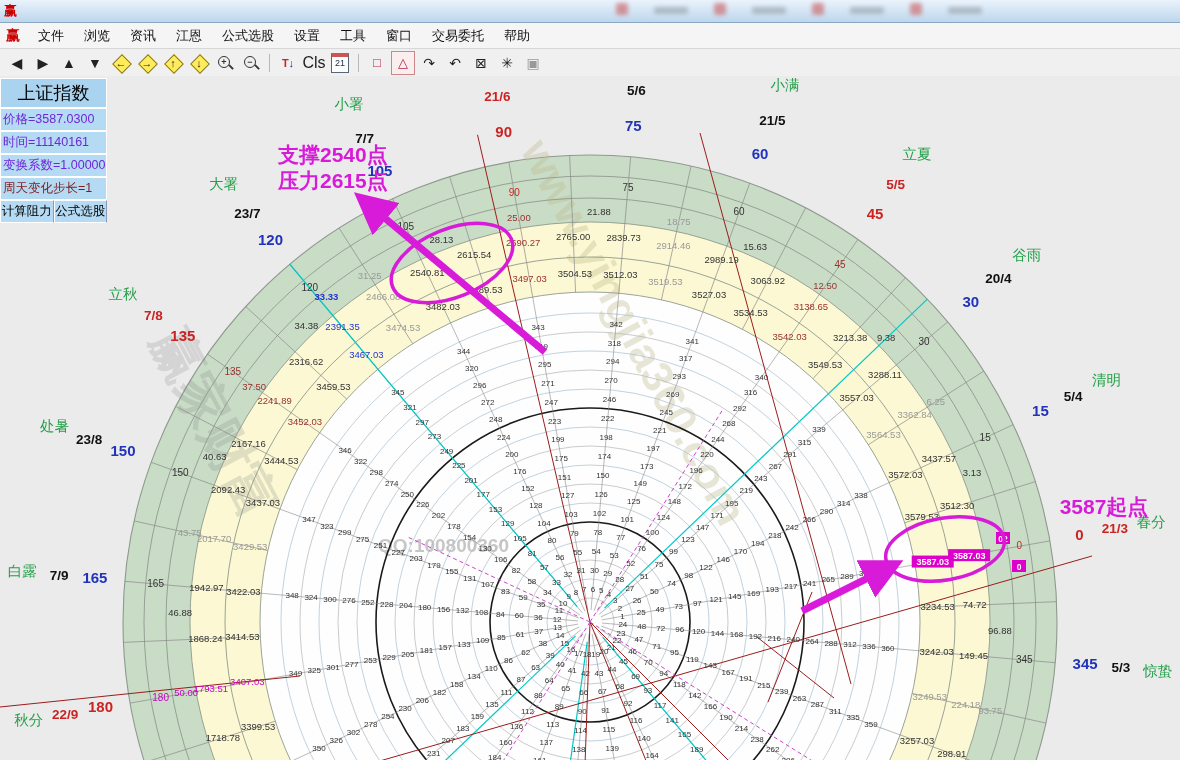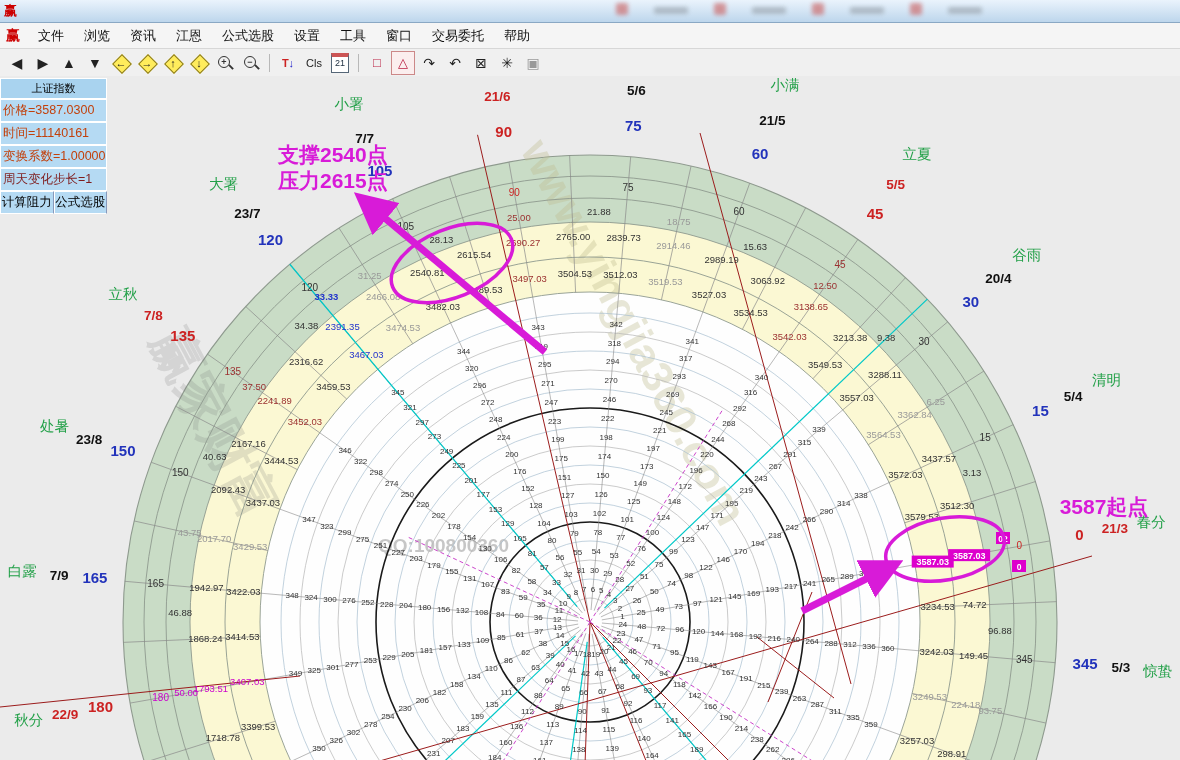--- a/index.html
+++ b/index.html
@@ -32,29 +32,29 @@
   .mag{position:relative;width:18px;height:18px;}
   .mag .lens{position:absolute;left:2px;top:2px;width:10px;height:10px;border:1.5px solid #333;border-radius:50%;
     display:flex;align-items:center;justify-content:center;font-size:9px;font-weight:bold;color:#333;}
   .mag .handle{position:absolute;left:12px;top:12px;width:6px;height:2px;background:#333;transform:rotate(45deg);}
   .ttool{font-size:11px;font-weight:bold;}
   .ttool .t{color:#c22;}
   .ttool .a{color:#22c;}
   .cal{width:16px;height:15px;border:1px solid #567;background:#fff;font-size:9px;text-align:center;
     line-height:13px;color:#234;border-top:4px solid #c55;}
   .shape{color:#b24;font-size:13px;}
-  .cls{font-size:11px;color:#222;}
+  .cls{font-size:16px;color:#222;}
   .muted{color:#999;}
   
   .chart-area{position:absolute;left:0;top:76px;width:1180px;height:684px;background:#ebebeb;}
   svg{position:absolute;left:0;top:0;}
   
   .left-panel{position:absolute;left:0;top:2px;width:107px;font-size:12.5px;z-index:5;}
-  .lp-header{background:#a9d3ef;color:#000;text-align:center;padding:2px 0;border:1px solid #fff;font-size:11px;}
-  .lp-row{background:#b5daf3;color:#c2410c;padding:2px 1px 2px 2px;border:1px solid #fff;white-space:nowrap;overflow:hidden;}
+  .lp-header{background:#a9d3ef;color:#000;text-align:center;padding:2px 0;border:1px solid #fff;font-size:18px;}
+  .lp-row{background:#b5daf3;color:#6d28d9;padding:2px 1px 2px 2px;border:1px solid #fff;white-space:nowrap;overflow:hidden;}
   .lp-row.black{color:#7f1d1d;}
   .lp-buttons{display:flex;}
   .lp-btn{flex:1;background:#b5daf3;color:#000;text-align:center;padding:2px 0;
     border:1px solid #fff;border-right:1px solid #89b;cursor:default;font-size:12.5px;}
 </style>
 </head>
 <body>
 
 <div class="titlebar">
   <span class="logo">赢</span>

